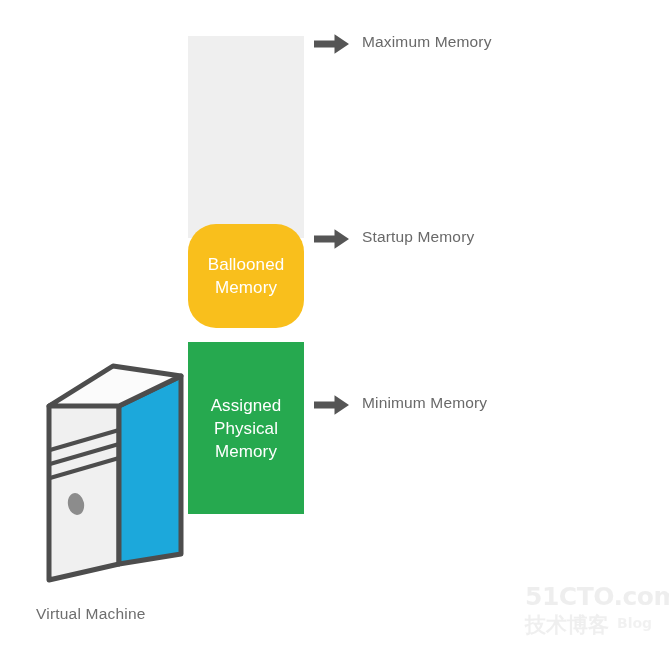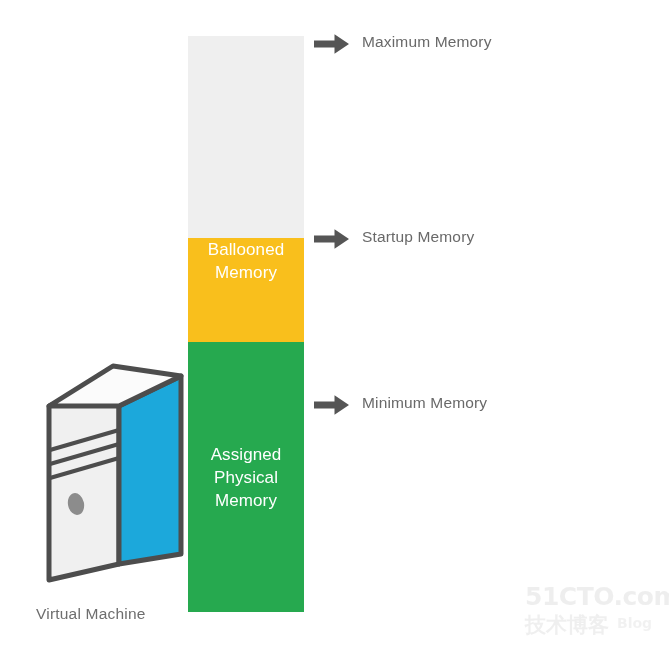--- a/index.html
+++ b/index.html
@@ -18,25 +18,25 @@
     position: absolute;
     left: 0; top: 0;
     width: 669px;
     height: 657px;
   }
 
   
   .bar { position: absolute; left: 188px; width: 116px; }
   .seg-max { top: 36px; height: 202px; background: #efefef; }
   .seg-balloon {
-    top: 238px; height: 104px; background: #f9bf1c;
-    display: flex; align-items: flex-start; justify-content: center;
+    top: 224px; height: 104px; background: #f9bf1c;
+    display: flex; align-items: center; justify-content: center; border-radius: 28px;
   }
   .seg-assigned {
-    top: 342px; height: 270px; background: #26a94f;
+    top: 342px; height: 172px; background: #26a94f;
     display: flex; align-items: center; justify-content: center;
   }
   .seg-text {
     color: #ffffff;
     font-size: 17px;
     line-height: 23px;
     text-align: center;
     font-weight: 400;
     letter-spacing: 0.1px;
     white-space: pre-line;

